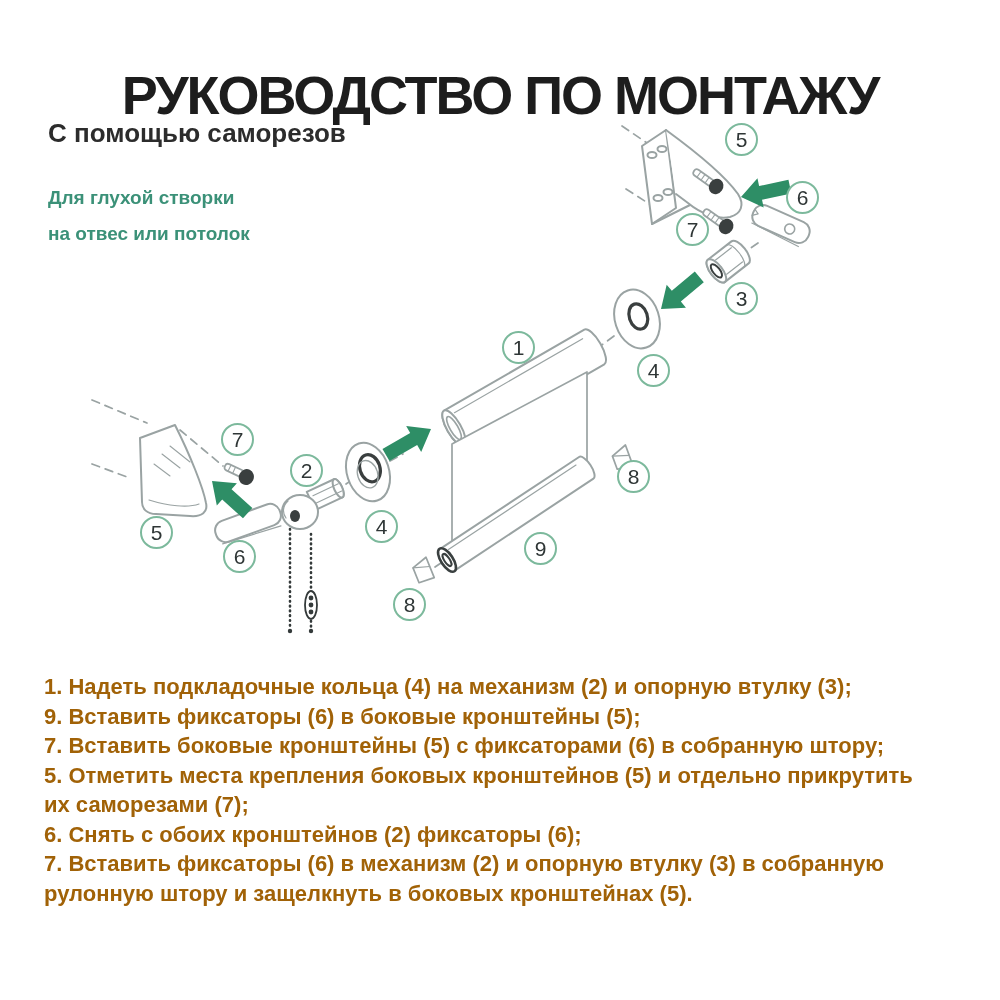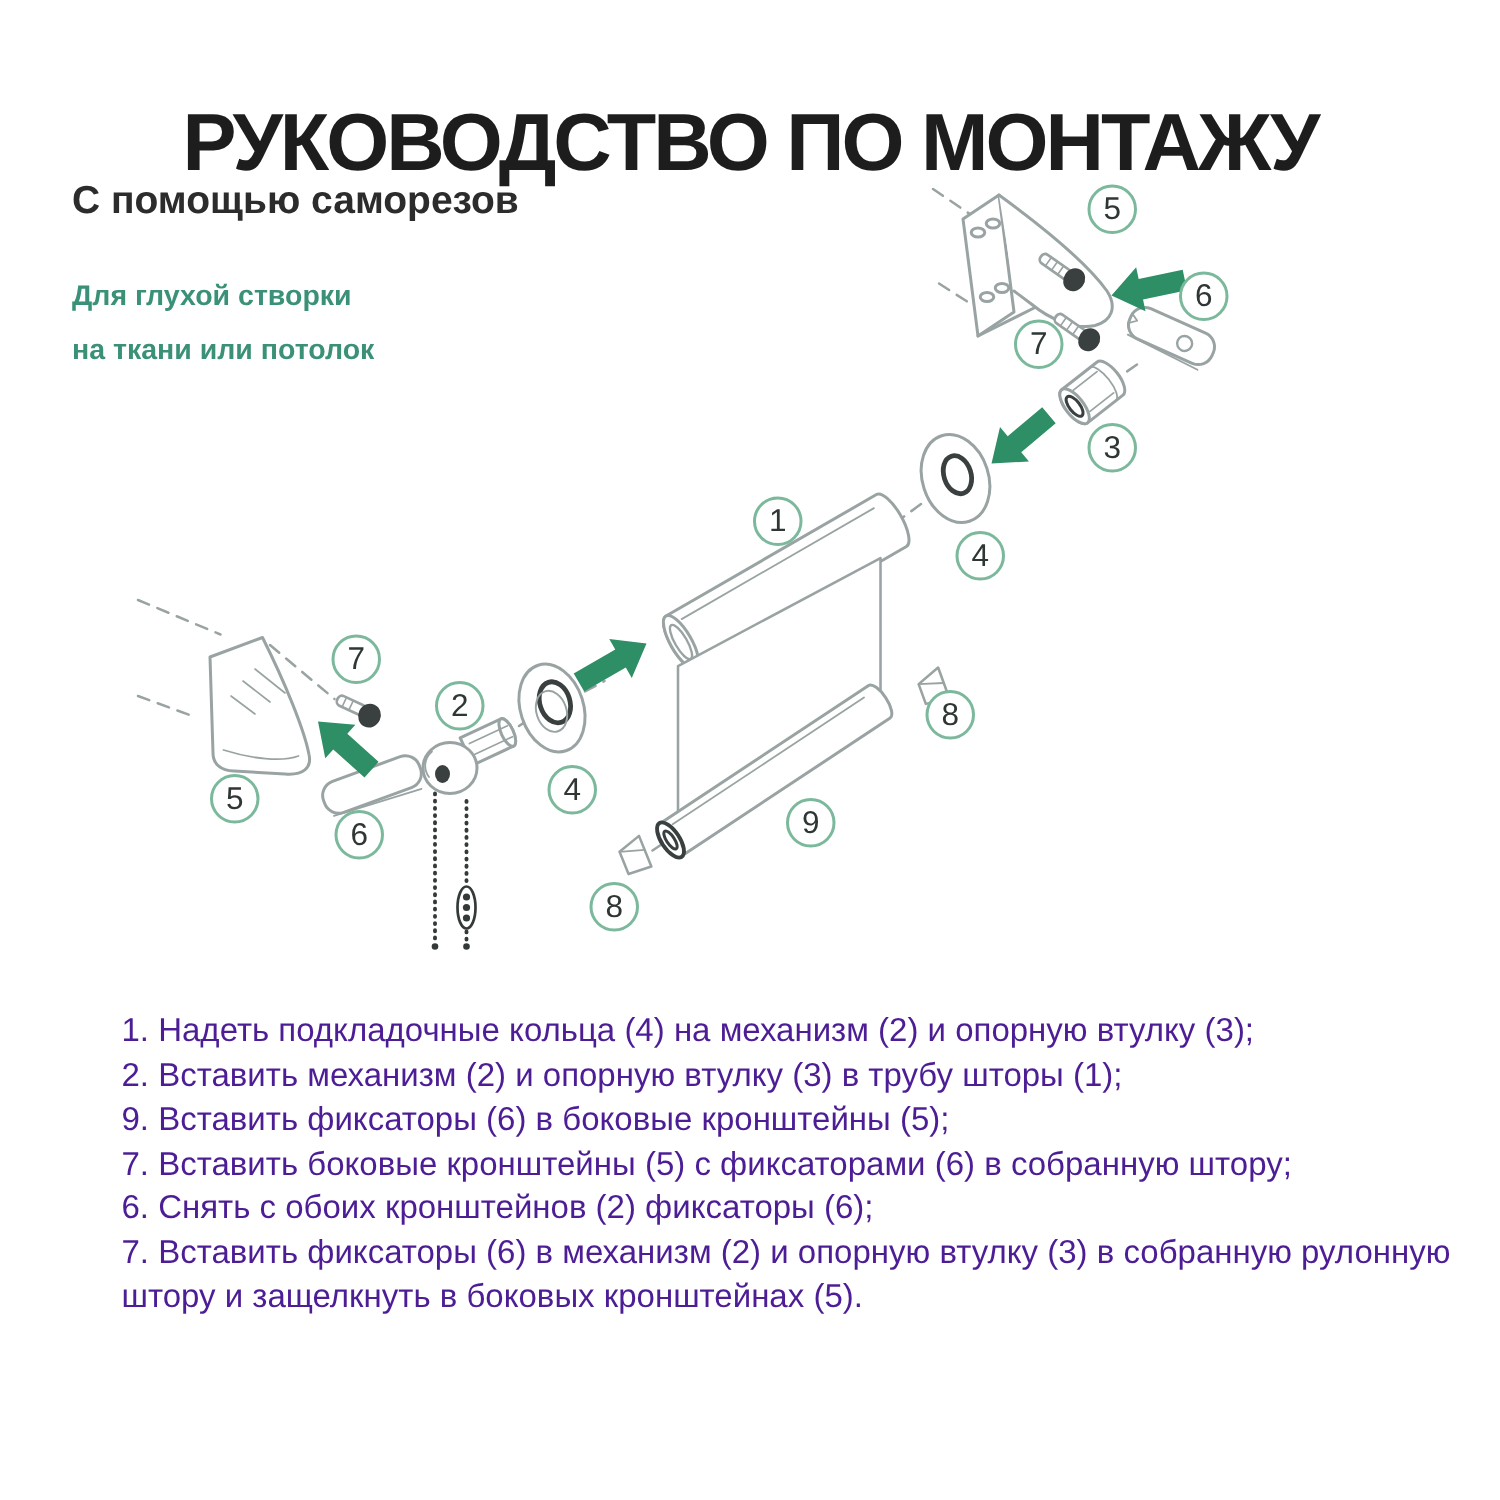--- a/index.html
+++ b/index.html
@@ -10,35 +10,35 @@
   .method{position:absolute;left:48px;top:118px;font-size:26px;font-weight:700;color:#2c2c2c;text-align:center;}
   .target{position:absolute;left:48px;top:180px;font-size:19px;line-height:36px;
           font-weight:700;color:#3b9178;}
   .diagram{position:absolute;left:90px;top:110px;width:760px;height:560px;}
   .diagram svg{position:absolute;left:0;top:0;}
   .lbl{position:absolute;width:33px;height:33px;box-sizing:border-box;
        border:2.4px solid #7cb99c;border-radius:50%;background:#fff;
        display:flex;align-items:center;justify-content:center;
        font-size:21px;font-weight:400;color:#2f3636;}
   .instructions{position:absolute;left:44px;top:672px;width:890px;
-                font-size:22px;line-height:29.5px;color:#4c1d95;font-weight:400;margin-left:37px;}
+                font-size:22px;line-height:29.5px;color:#a16207;font-weight:700;}
   .step{margin:0;}
 </style>
 </head>
 <body>
 
 <div class="page">
 
   <h1 class="title">РУКОВОДСТВО ПО МОНТАЖУ</h1>
 
   <div class="method">С помощью саморезов</div>
 
   <div class="target">
     <div>Для глухой створки</div>
-    <div>на ткани или потолок</div>
+    <div>на отвес или потолок</div>
   </div>
 
   <div class="diagram">
     <svg width="760" height="560" viewBox="0 0 760 560" xmlns="http://www.w3.org/2000/svg">
 
       <g stroke="#9aa3a3" stroke-width="1.7" fill="none" stroke-dasharray="8,6" stroke-linecap="round">
         <path d="M532,16 L557,33"></path>
         <path d="M536,79 L561,95"></path>
         <path d="M668,133 L655,142"></path>
         <path d="M612,172 L585,192"></path>
@@ -185,20 +185,20 @@
     <div class="lbl" style="left:303px;top:478px">8</div>
     <div class="lbl" style="left:131px;top:313px">7</div>
     <div class="lbl" style="left:200px;top:344px">2</div>
     <div class="lbl" style="left:275px;top:400px">4</div>
     <div class="lbl" style="left:50px;top:406px">5</div>
     <div class="lbl" style="left:133px;top:430px">6</div>
   </div>
 
   <div class="instructions">
     <div class="step">1. Надеть подкладочные кольца (4) на механизм (2) и опорную втулку (3);</div>
-    <div class="step">2. Вставить механизм (2) и опорную втулку (3) в трубу шторы (1);</div>
     <div class="step">9. Вставить фиксаторы (6) в боковые кронштейны (5);</div>
     <div class="step">7. Вставить боковые кронштейны (5) с фиксаторами (6) в собранную штору;</div>
+    <div class="step">5. Отметить места крепления боковых кронштейнов (5) и отдельно прикрутить их саморезами (7);</div>
     <div class="step">6. Снять с обоих кронштейнов (2) фиксаторы (6);</div>
     <div class="step">7. Вставить фиксаторы (6) в механизм (2) и опорную втулку (3) в собранную рулонную штору и защелкнуть в боковых кронштейнах (5).</div>
   </div>
 
 </div>
 
 </body></html>

